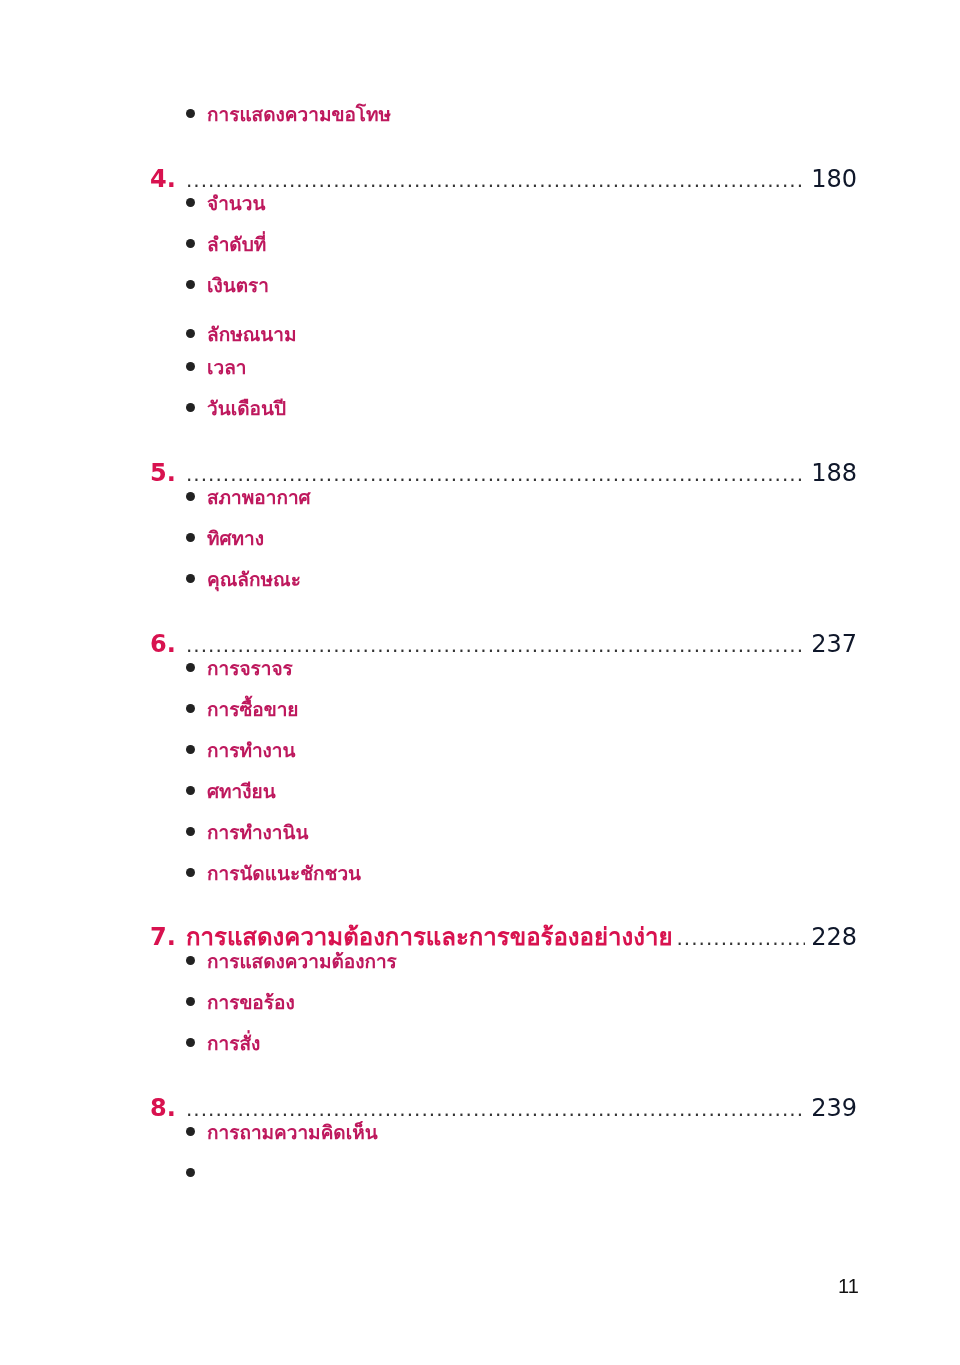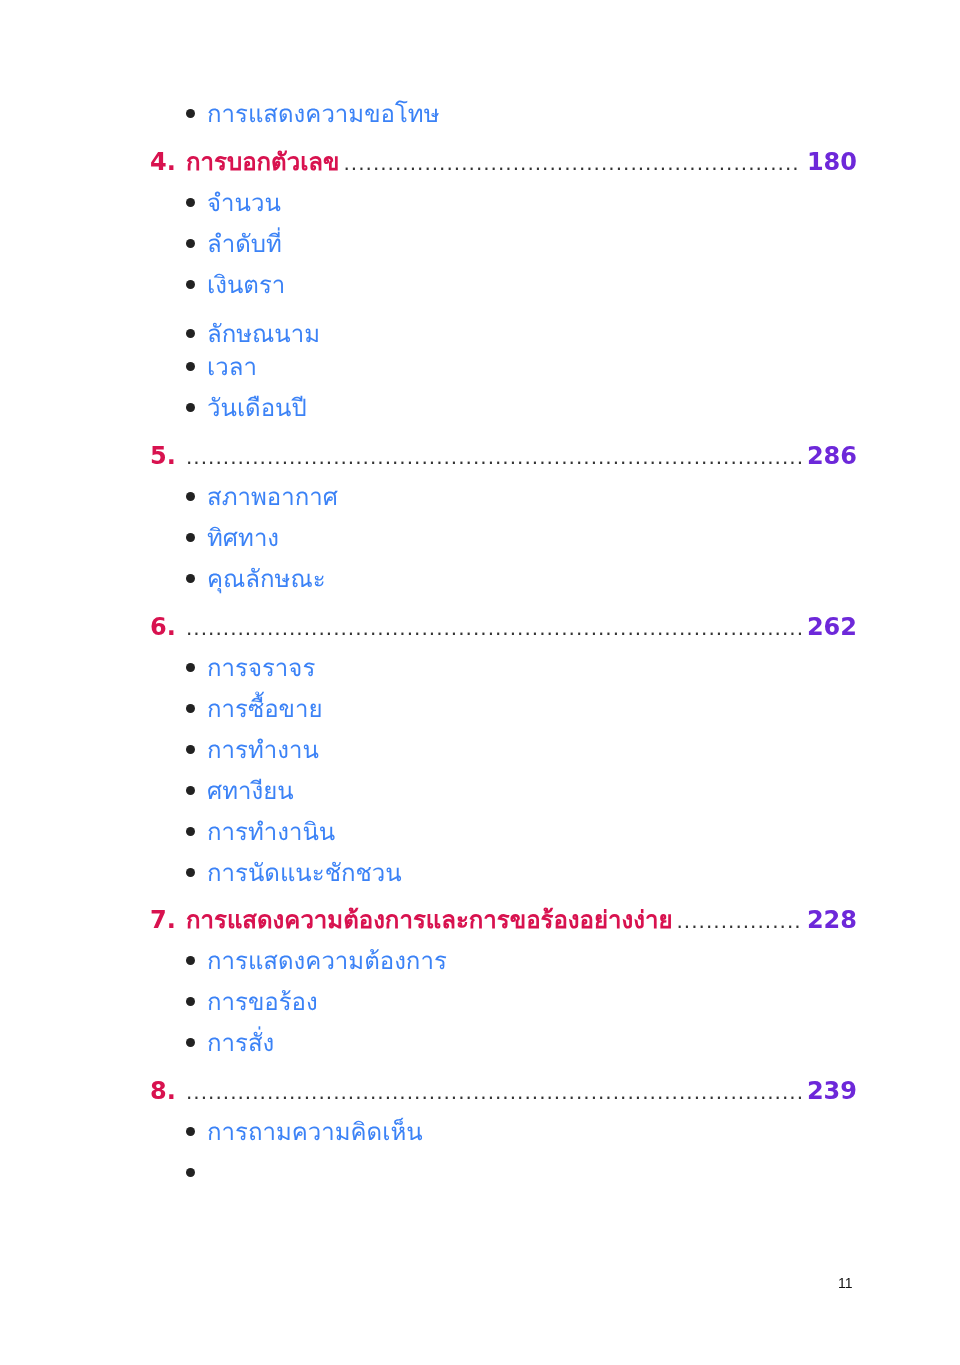--- a/index.html
+++ b/index.html
@@ -1,64 +1,63 @@
 <!DOCTYPE html>
 <html><head>
 <meta charset="utf-8">
 <style>
   html, body { margin: 0; padding: 0; background: #ffffff; }
   body { width: 960px; height: 1365px; position: relative; overflow: hidden;
          font-family: "DejaVu Sans", "Liberation Sans", sans-serif; color: #222222; }
   .toc { position: absolute; left: 0; top: 0; width: 960px; }
-  .bullet-item { position: absolute; left: 186px; font-size: 24px; line-height: 36px;
-                 white-space: nowrap; color: #3b82f6; font-weight: 400; }
+  .bullet-item { position: absolute; left: 186px; font-size: 19px; line-height: 36px;
+                 white-space: nowrap; color: #be185d; font-weight: 700; }
   .bullet-item .dot { display: inline-block; width: 9px; height: 9px; border-radius: 50%;
                       background: #222; vertical-align: middle; margin-right: 12px; position: relative; top: -2px; }
   .heading { position: absolute; left: 150px; width: 707px; font-size: 24px; line-height: 36px;
              display: flex; align-items: baseline; white-space: nowrap; }
   .heading .num { color: #d8124f; font-weight: bold; width: 36px; flex: 0 0 auto; }
   .heading .title { color: #d8124f; font-weight: bold; flex: 0 0 auto; padding-right: 4px; }
   .heading .leader { flex: 1 1 auto; overflow: hidden; color: #333; font-size: 20px; letter-spacing: 1px; }
   .heading .leader::before { content: "......................................................................................................................................................"; }
-  .heading .page { flex: 0 0 auto; color: #6d28d9; font-weight: bold; padding-left: 6px; }
-  .page-number { position: absolute; left: 838px; top: 1275px; font-size: 14px; color: #111; font-family: "Liberation Sans", sans-serif; }
+  .heading .page { flex: 0 0 auto; color: #0f172a; font-weight: normal; padding-left: 6px; margin-top: 17px; }
+  .page-number { position: absolute; left: 838px; top: 1275px; font-size: 20px; color: #111; font-family: "Liberation Sans", sans-serif; }
 </style>
 </head>
 <body>
 
 <div class="toc">
 
   <div class="bullet-item" style="top:96px"><span class="dot"></span><span>การแสดงความขอโทษ</span></div>
 
   <div class="heading" style="top:144px">
     <span class="num">4.</span>
-    <span class="title">การบอกตัวเลข</span>
     <span class="leader"></span>
     <span class="page">180</span>
   </div>
   <div class="bullet-item" style="top:185px"><span class="dot"></span><span>จำนวน</span></div>
   <div class="bullet-item" style="top:226px"><span class="dot"></span><span>ลำดับที่</span></div>
   <div class="bullet-item" style="top:267px"><span class="dot"></span><span>เงินตรา</span></div>
   <div class="bullet-item" style="top:316px"><span class="dot"></span><span>ลักษณนาม</span></div>
   <div class="bullet-item" style="top:349px"><span class="dot"></span><span>เวลา</span></div>
   <div class="bullet-item" style="top:390px"><span class="dot"></span><span>วันเดือนปี</span></div>
 
   <div class="heading" style="top:438px">
     <span class="num">5.</span>
     <span class="leader"></span>
-    <span class="page">286</span>
+    <span class="page">188</span>
   </div>
   <div class="bullet-item" style="top:479px"><span class="dot"></span><span>สภาพอากาศ</span></div>
   <div class="bullet-item" style="top:520px"><span class="dot"></span><span>ทิศทาง</span></div>
   <div class="bullet-item" style="top:561px"><span class="dot"></span><span>คุณลักษณะ</span></div>
 
   <div class="heading" style="top:609px">
     <span class="num">6.</span>
     <span class="leader"></span>
-    <span class="page">262</span>
+    <span class="page">237</span>
   </div>
   <div class="bullet-item" style="top:650px"><span class="dot"></span><span>การจราจร</span></div>
   <div class="bullet-item" style="top:691px"><span class="dot"></span><span>การซื้อขาย</span></div>
   <div class="bullet-item" style="top:732px"><span class="dot"></span><span>การทำงาน</span></div>
   <div class="bullet-item" style="top:773px"><span class="dot"></span><span>ศทางียน</span></div>
   <div class="bullet-item" style="top:814px"><span class="dot"></span><span>การทำงานิน</span></div>
   <div class="bullet-item" style="top:855px"><span class="dot"></span><span>การนัดแนะชักชวน</span></div>
 
   <div class="heading" style="top:902px">
     <span class="num">7.</span>

